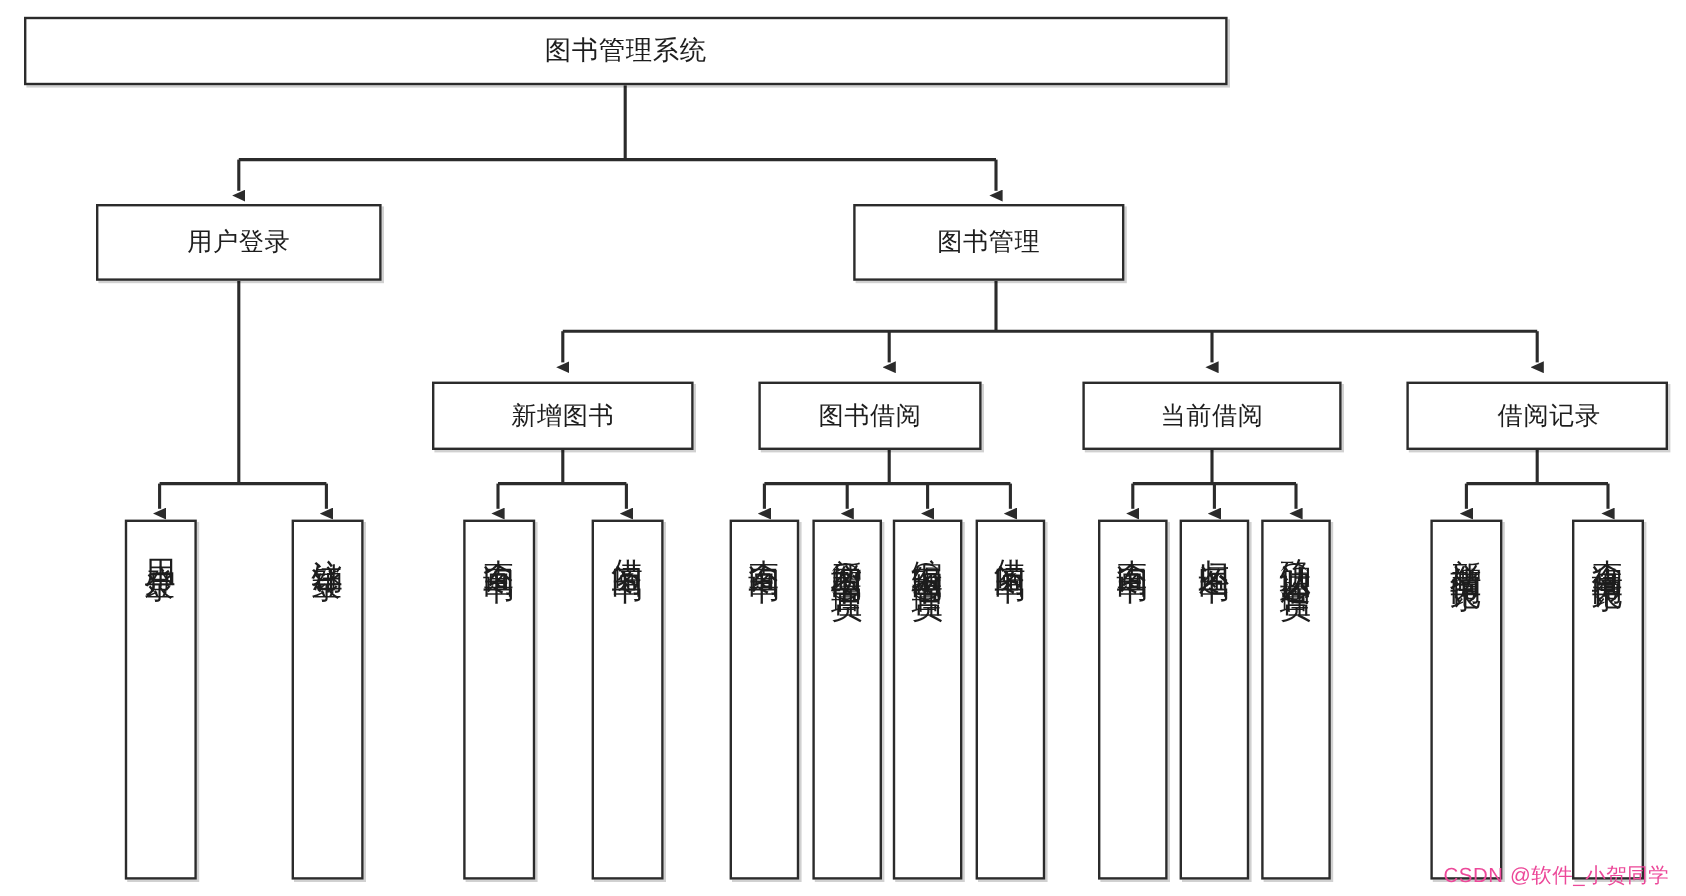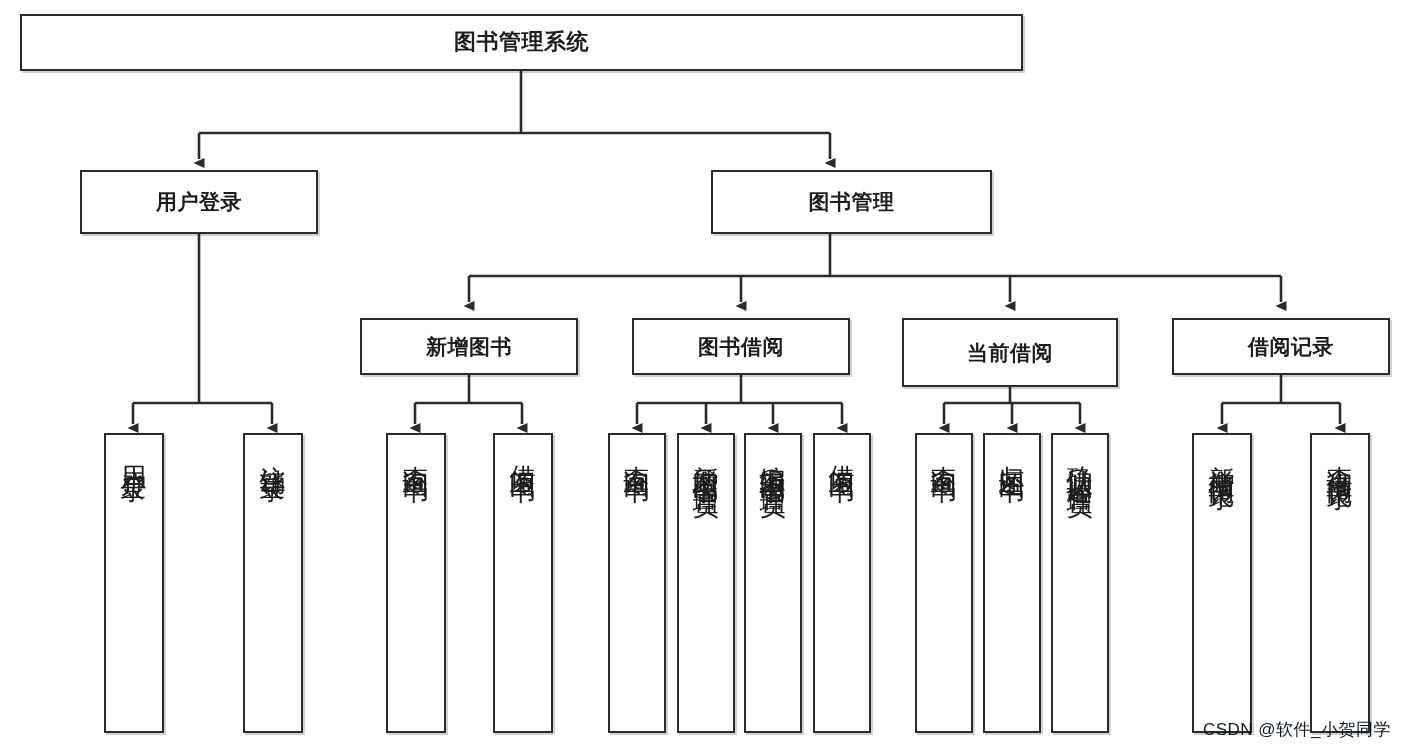--- a/index.html
+++ b/index.html
@@ -34,42 +34,41 @@
   .node .lbl{
     color:#1d1d1d;
     line-height:1.12;
     text-align:center;
     white-space:pre-wrap;
     letter-spacing:0.5px;
   }
   
   .node.h .lbl{
     font-size:21px;
-    font-weight:bold;
   }
   .node.root .lbl{font-size:22px;}
   
   .node.v{
     align-items:flex-start;
     justify-content:center;
     padding-top:10px;
   }
   .node.v .lbl{
     writing-mode:vertical-rl;
     text-orientation:upright;
     font-size:26px;
     line-height:1;
     letter-spacing:4px;
   }
   .watermark{
     position:absolute;
     right:14px;
     bottom:6px;
     font-size:17px;
-    color:#0f172a;
+    color:#ec4899;
     letter-spacing:0.5px;
     user-select:none;
     white-space:nowrap;
   }
 </style>
 </head>
 <body>
 
 <div id="canvas">
 
@@ -123,31 +122,31 @@
     </g>
   </svg>
 
   <div class="node h root" style="left:20px;top:14px;width:1003px;height:57px;">
     <span class="lbl">图书管理系统</span>
   </div>
 
   <div class="node h" style="left:80px;top:170px;width:238px;height:64px;">
     <span class="lbl">用户登录</span>
   </div>
-  <div class="node h" style="left:711px;top:170px;width:281px;height:64px;">
+  <div class="node h" style="left:711px;top:170px;width:226px;height:64px;">
     <span class="lbl">图书管理</span>
   </div>
 
   <div class="node h" style="left:360px;top:318px;width:218px;height:57px;">
     <span class="lbl">新增图书</span>
   </div>
-  <div class="node h" style="left:632px;top:318px;width:218px;height:57px;">
+  <div class="node h" style="left:632px;top:318px;width:186px;height:57px;">
     <span class="lbl">图书借阅</span>
   </div>
-  <div class="node h" style="left:902px;top:318px;width:216px;height:69px;">
+  <div class="node h" style="left:902px;top:318px;width:216px;height:57px;">
     <span class="lbl">当前借阅</span>
   </div>
   <div class="node h" style="left:1172px;top:318px;width:218px;height:57px;padding-left:20px;">
     <span class="lbl">借阅记录</span>
   </div>
 
   <div class="node v" style="left:104px;top:433px;width:60px;height:300px;">
     <span class="lbl">用户登录</span>
   </div>
   <div class="node v" style="left:243px;top:433px;width:60px;height:300px;">

